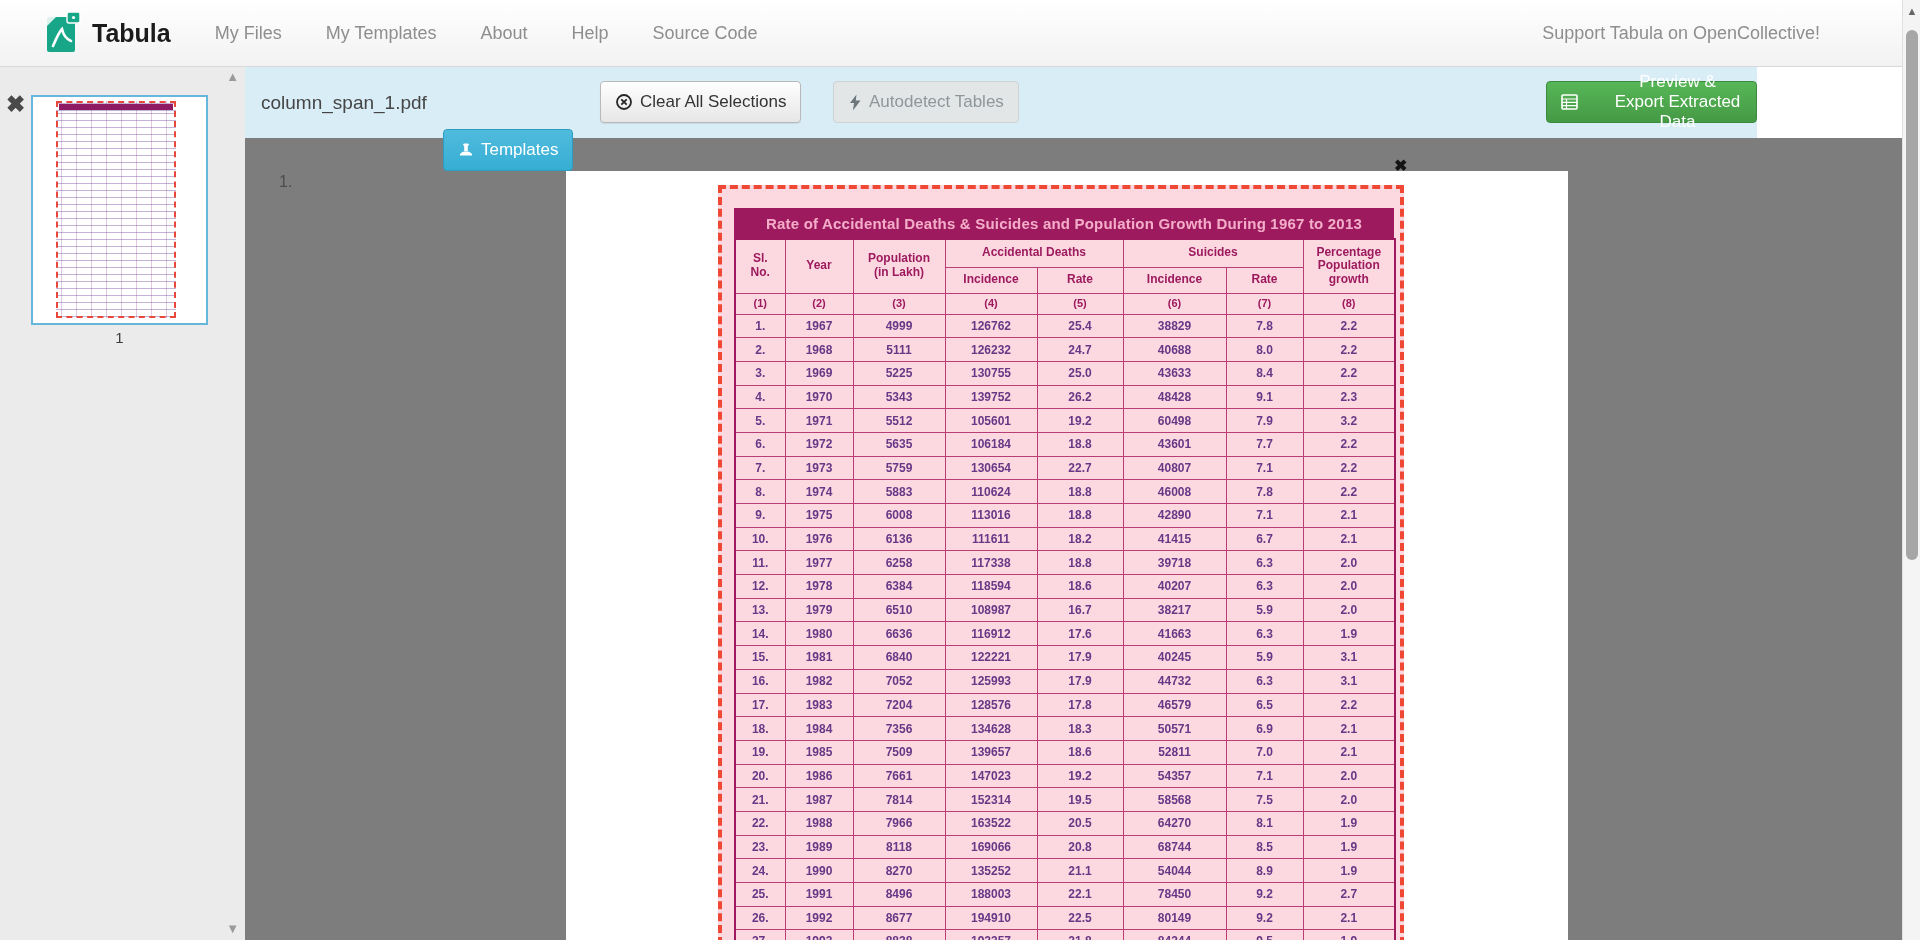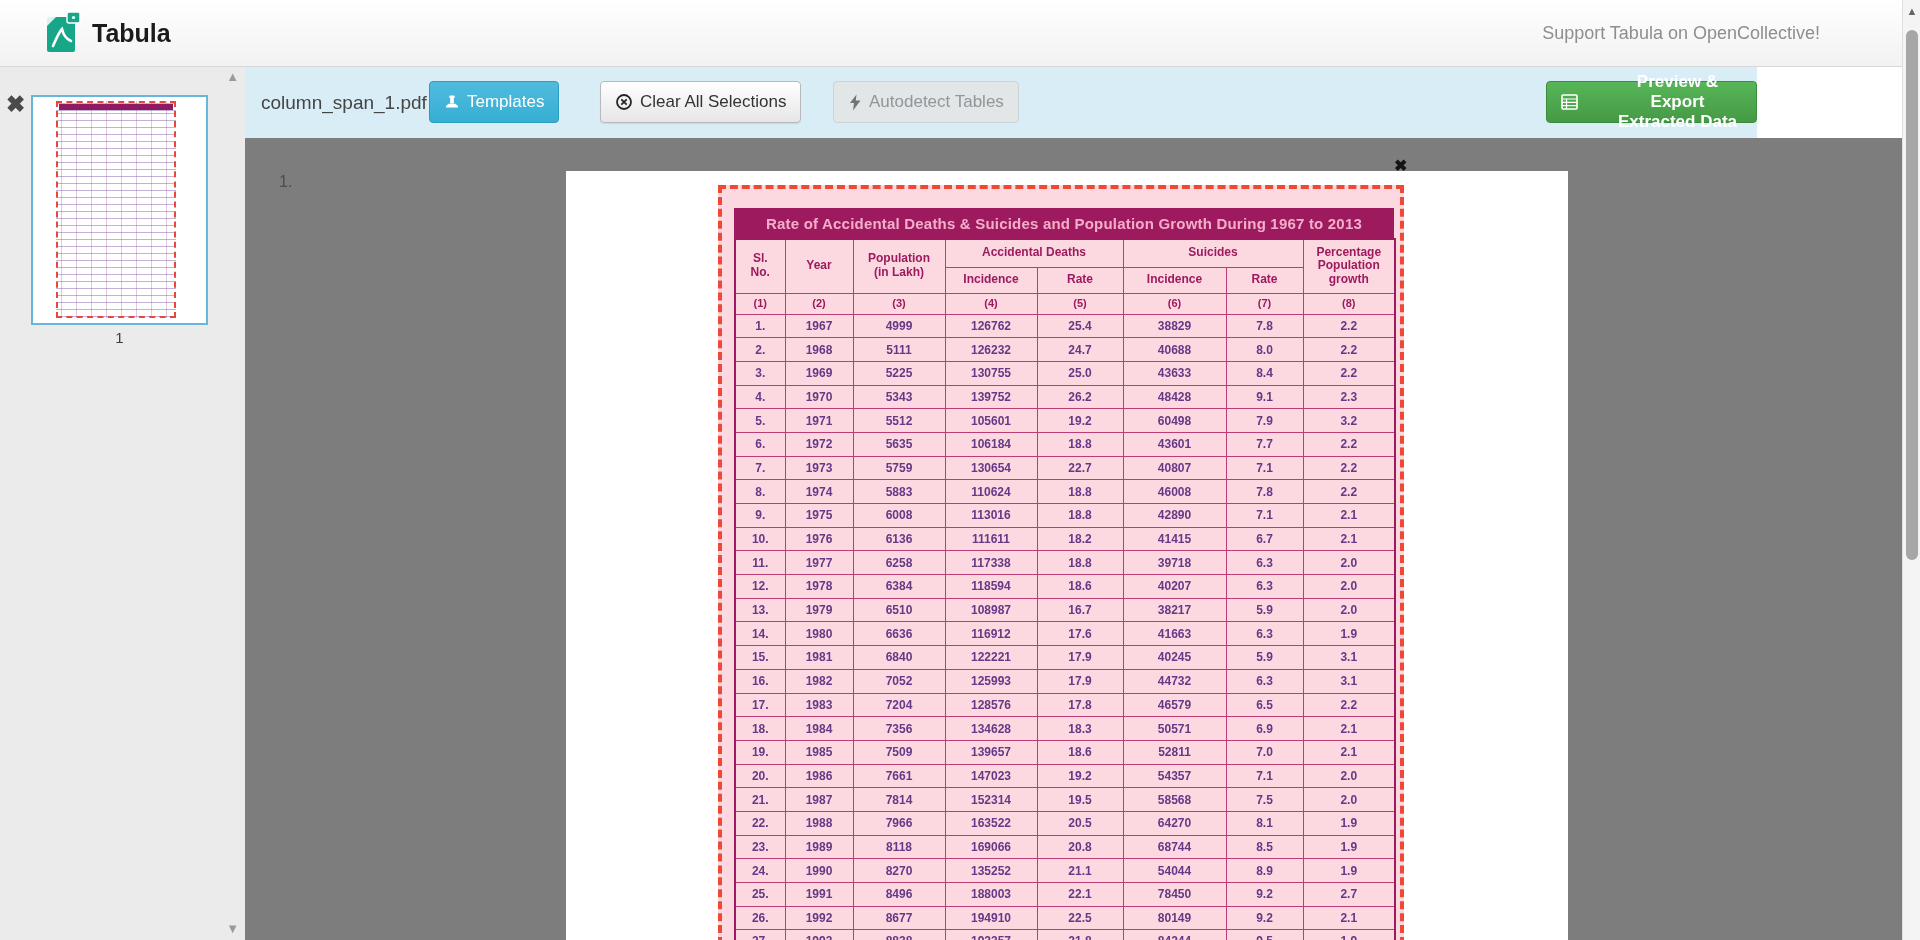--- a/index.html
+++ b/index.html
@@ -16,25 +16,25 @@
   .nav-link { font-size:18px; color:#8e8e8e; cursor:pointer; white-space:nowrap; }
   .nav-right { margin-left:auto; margin-right:82px; font-size:18px; color:#8e8e8e; cursor:pointer; }
 
   
   .toolbar { position:absolute; left:245px; top:67px; width:1512px; height:71px;
     background:#d9edf7; display:flex; align-items:center; z-index:20; }
   .filename { position:absolute; left:16px; top:0; height:71px; display:flex; align-items:center;
     font-size:19px; color:#454545; }
   .btn { position:absolute; top:14px; height:42px; display:inline-flex; align-items:center; gap:7px;
     padding:0 14px; border-radius:4px; font-size:17px; cursor:pointer; border:1px solid transparent; }
-  .btn-templates { left:184px; background:linear-gradient(#50bbdd,#36aed4); border-color:#2a9dc1; color:#fff; }
+  .btn-templates { left:198px; background:linear-gradient(#50bbdd,#36aed4); border-color:#2a9dc1; color:#fff;margin-top:48px; }
   .btn-clear { left:355px; background:linear-gradient(#ffffff,#e6e6e6); border-color:#b9b9b9; color:#333;
     box-shadow:0 1px 1px rgba(0,0,0,.08); }
   .btn-autodetect { left:588px; background:#e2e6e7; border-color:#cdd2d4; color:#8f979b; cursor:default; }
-  .btn-export { left:1301px; background:linear-gradient(#57b657,#459a45); border-color:#3c8a3c; color:#fff; font-weight:bold;gap:35px; }
+  .btn-export { left:1301px; background:linear-gradient(#57b657,#459a45); border-color:#3c8a3c; color:#fff; font-weight:normal;gap:35px; }
   .btn .ico { display:inline-flex; align-items:center; }
 
   
   .sidebar { position:absolute; left:0; top:67px; width:245px; height:873px; background:#ebebeb; z-index:10; }
   .thumb-close { position:absolute; left:6px; top:26px; font-size:23px; font-weight:bold; color:#4a4a4a; cursor:pointer; line-height:1; }
   .side-arrow { position:absolute; font-size:13px; color:#9a9a9a; cursor:pointer; line-height:1; }
   .side-arrow.up { right:6px; top:3px; }
   .side-arrow.down { right:6px; bottom:5px; }
   .thumb { position:absolute; left:31px; top:28px; width:177px; height:230px; background:#fff;
     border:2px solid #67b6dc; cursor:pointer; }
@@ -88,20 +88,27 @@
         <svg width="38" height="46" viewBox="0 0 38 46">
           <rect x="3" y="9" width="28" height="35" rx="2" fill="#18a689"></rect>
           <path d="M3 9 L12 9 L3 18 Z" fill="#ffffff" opacity="0.85"></path>
           <path d="M9 38 Q15 24 18 21 Q20 30 27 33" stroke="#ffffff" stroke-width="2.6" fill="none" stroke-linecap="round"></path>
           <rect x="23" y="4" width="13" height="11" rx="2" fill="#18a689" stroke="#ffffff" stroke-width="1.4"></rect>
           <path d="M26.5 4 L26.5 2.5 Q29.5 -0.5 32.5 2.5 L32.5 4" stroke="#ffffff" stroke-width="1.6" fill="none"></path>
           <circle cx="29.5" cy="9.5" r="1.6" fill="#ffffff"></circle>
         </svg>
       </span>
       <span class="brand-title">Tabula</span>
+    </div>
+    <div class="nav-links">
+      <span class="nav-link">My Files</span>
+      <span class="nav-link">My Templates</span>
+      <span class="nav-link">About</span>
+      <span class="nav-link">Help</span>
+      <span class="nav-link">Source Code</span>
     </div>
     <span class="nav-right">Support Tabula on OpenCollective!</span>
   </div>
 
   <div class="sidebar">
     <span class="thumb-close">✖</span>
     <span class="side-arrow up">▲</span>
     <div class="thumb">
       <div class="thumb-sel"></div>
     </div>

